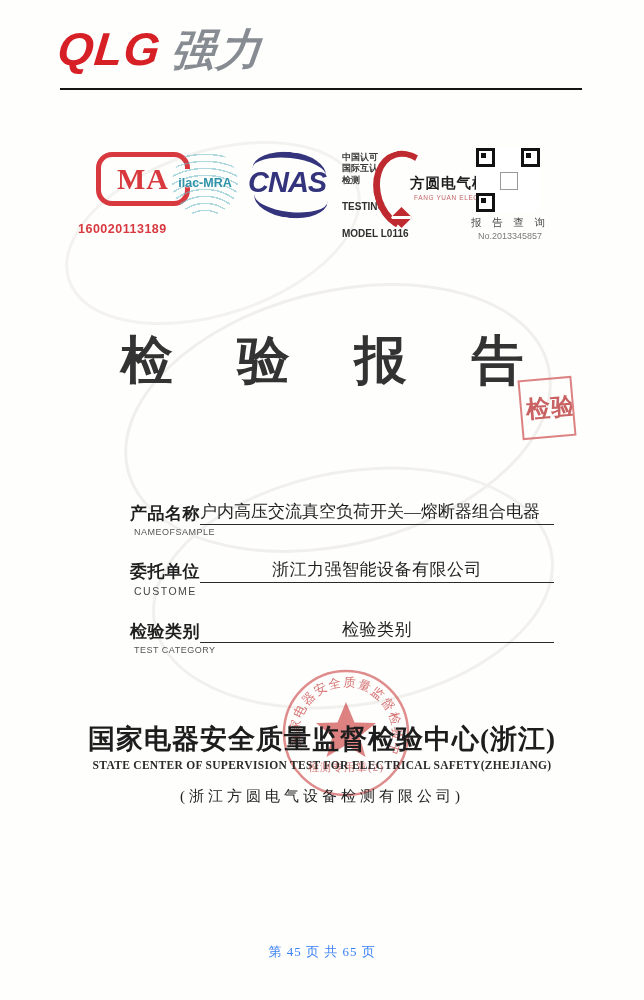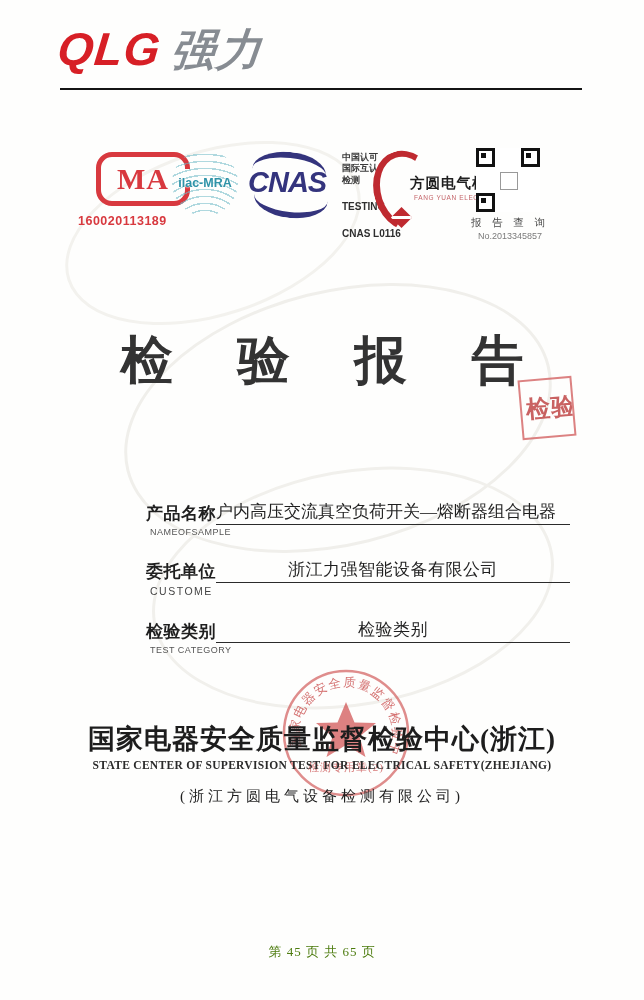--- a/index.html
+++ b/index.html
@@ -44,21 +44,21 @@
     position:relative;width:84px;height:44px;margin-left:18px;
     border:5px solid #d8393f;border-radius:16px;
     display:flex;align-items:center;justify-content:center;
   }
   .cma-box .ma{
     font-family:"Liberation Serif",serif;font-weight:700;font-size:30px;
     color:#d8393f;letter-spacing:1px;line-height:1;
   }
   .cma-box .notch{position:absolute;right:-7px;top:12px;width:9px;height:16px;background:#fefefd;}
   .cma-num{
-    margin-top:8px;font-family:"Liberation Sans",sans-serif;font-weight:700;
+    margin-top:16px;font-family:"Liberation Sans",sans-serif;font-weight:700;
     font-size:12.5px;color:#d8393f;letter-spacing:0.5px;white-space:nowrap;
   }
 
   
   .ilac{
     position:absolute;left:172px;top:4px;width:66px;height:66px;border-radius:50%;
     background:
       repeating-radial-gradient(circle at 50% 135%, rgba(110,185,198,0.55) 0 1.5px, rgba(255,255,255,0) 1.5px 7px);
     display:flex;align-items:center;justify-content:center;
   }
@@ -153,21 +153,21 @@
     transform:rotate(-5deg);
     display:flex;align-items:center;justify-content:center;
     overflow:hidden;
   }
   .side-stamp span{
     font-size:24px;color:rgba(192,70,70,0.85);font-weight:600;letter-spacing:1px;
     white-space:nowrap;transform:translateX(4px);
   }
 
   
-  .form{position:absolute;left:146px;top:488px;width:424px;}
+  .form{position:absolute;left:130px;top:488px;width:424px;}
   .frow{margin-bottom:9px;}
   .frow .line{display:flex;align-items:flex-end;}
   .frow .lab{
     font-size:17px;font-weight:600;color:#1f1f1f;white-space:nowrap;letter-spacing:0.5px;
   }
   .frow .val{
     flex:1;border-bottom:1.5px solid #2b2b2b;
     font-size:17px;color:#1f1f1f;text-align:center;white-space:nowrap;
     padding-bottom:1px;letter-spacing:0.5px;margin-top:12px;
   }
@@ -191,21 +191,21 @@
     font-family:"Liberation Serif",serif;
   }
   .issuer .company{
     position:absolute;left:0;top:132px;width:644px;text-align:center;z-index:2;
     font-size:15px;color:#1f1f1f;letter-spacing:4px;white-space:nowrap;
   }
 
   
   .footer{
     position:absolute;left:0;top:943px;width:644px;text-align:center;
-    font-size:13px;color:#4d7c0f;letter-spacing:1px;
+    font-size:13px;color:#3b82f6;letter-spacing:1px;
   }
 </style>
 </head>
 <body>
 
 <div class="page">
 
   <div class="wm wm1"></div>
   <div class="wm wm2"></div>
   <div class="wm wm3"></div>
@@ -235,21 +235,21 @@
       <div class="cnas">
         <div class="arc-top"></div>
         <div class="arc-bot"></div>
         <div class="word">CNAS</div>
       </div>
       <div class="cnas-text">
         <div class="zh">中国认可</div>
         <div class="zh">国际互认</div>
         <div class="zh">检测</div>
         <div class="en">TESTING</div>
-        <div class="en">CNAS L0116</div>
+        <div class="en">MODEL L0116</div>
       </div>
 
       <div class="fy">
         <div class="swoosh"></div>
         <div class="diamond"></div>
         <div class="fy-cn">方圆电气检测</div>
         <div class="fy-en">FANG YUAN ELECTRIC TEST</div>
       </div>
 
       <div class="qr">

